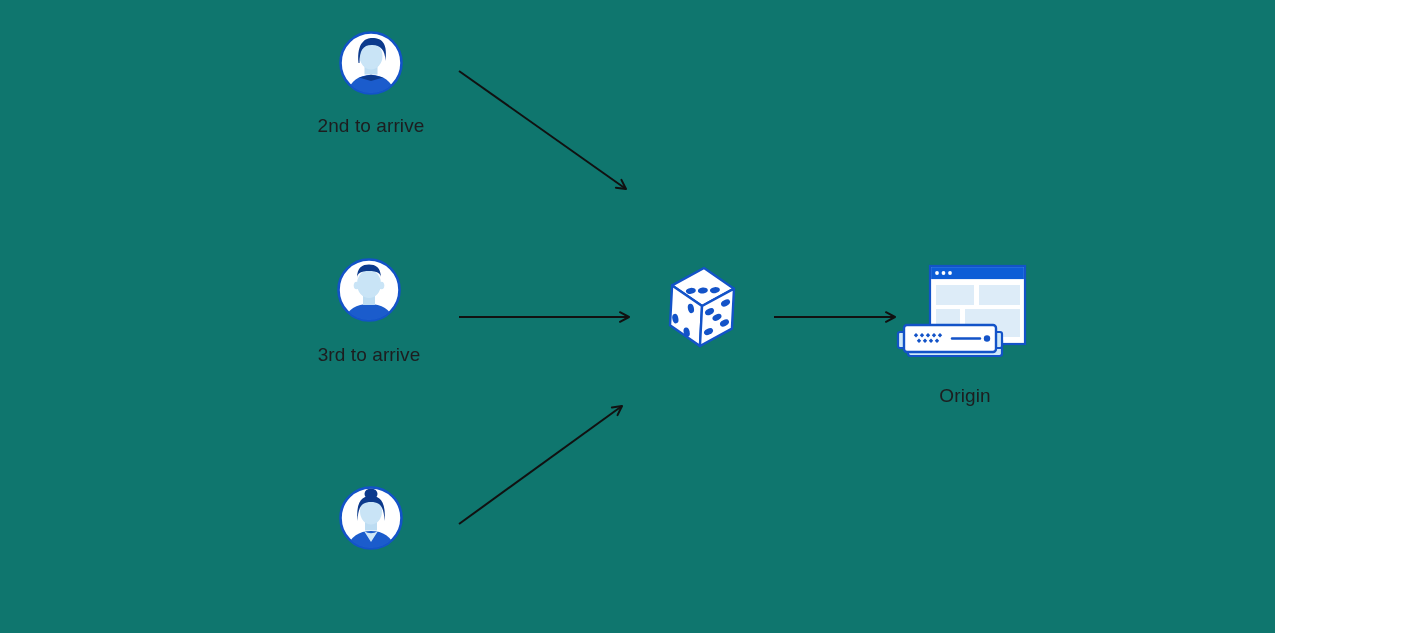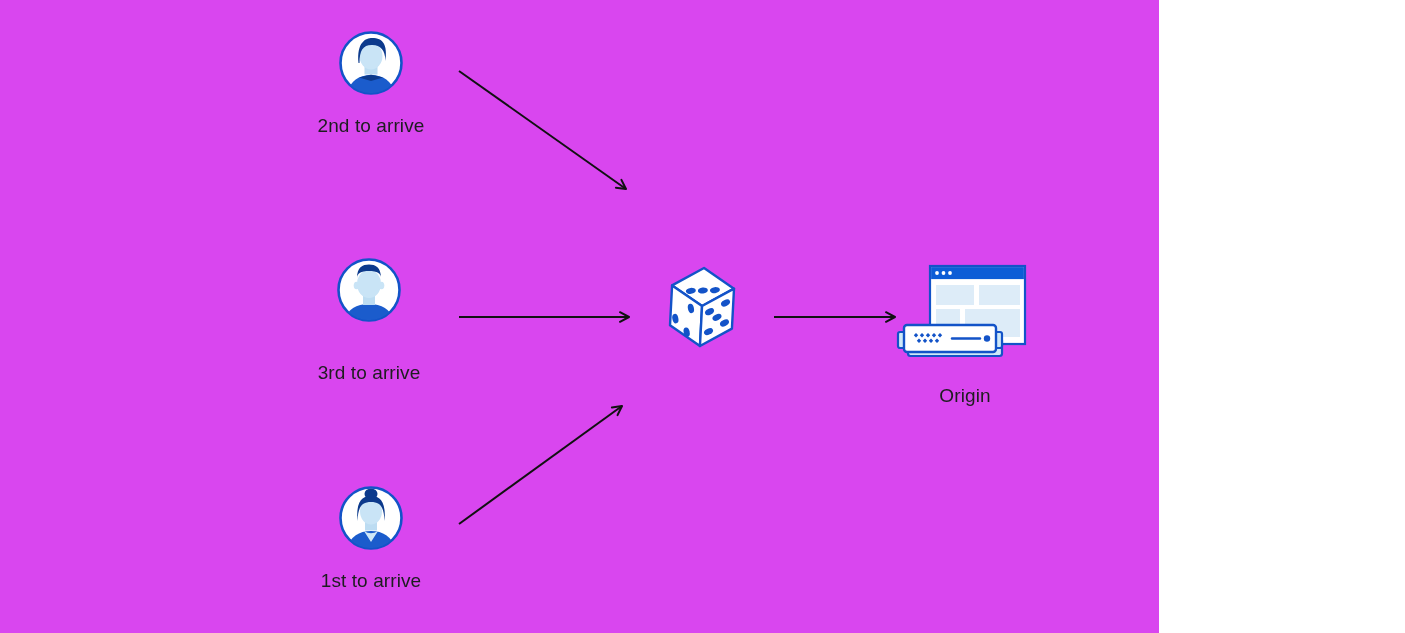--- a/index.html
+++ b/index.html
@@ -3,23 +3,23 @@
 <meta charset="utf-8">
 <style>
   html, body {
     margin: 0;
     padding: 0;
     background: #ffffff;
     font-family: "Liberation Sans", "DejaVu Sans", sans-serif;
   }
   .canvas {
     position: relative;
-    width: 1159px;
+    width: 1275px;
     height: 633px;
-    background: #d946ef;
+    background: #0f766e;
     overflow: hidden;
   }
   .abs { position: absolute; }
   .node-label {
     position: absolute;
     width: 190px;
     text-align: center;
     font-size: 19px;
     color: #1d1d1f;
     letter-spacing: 0.1px;
@@ -83,42 +83,41 @@
         <path d="M33,47 Q12,47 7,66 L59,66 Q54,47 33,47 Z" fill="#1b5ccc"></path>
         <rect x="27" y="36" width="12" height="12" fill="#bcdcf2"></rect>
         <ellipse cx="20.5" cy="28.5" rx="2.8" ry="3.8" fill="#c9e4f6"></ellipse>
         <ellipse cx="45.5" cy="28.5" rx="2.8" ry="3.8" fill="#c9e4f6"></ellipse>
         <ellipse cx="33" cy="27" rx="12" ry="14" fill="#c9e4f6"></ellipse>
         <path d="M21,21.5 C21,10 26.5,7.5 33,7.5 C39.5,7.5 45,10 45,21.5
                  C45,16 41,14 33,14 C25,14 21,16 21,21.5 Z" fill="#0c3a8c"></path>
       </g>
     </svg>
   </div>
-  <div class="node-label" style="left:274px; top:362px;">3rd to arrive</div>
+  <div class="node-label" style="left:274px; top:344px;">3rd to arrive</div>
 
   <div class="abs" style="left:338px; top:485px;">
     <svg width="66" height="66" viewBox="0 0 66 66">
       <defs>
           <clipPath id="clipC">
             <circle cx="33" cy="33" r="30"></circle>
           </clipPath>
         </defs>
       <circle cx="33" cy="33" r="30.5" fill="#ffffff" stroke="#1353c8" stroke-width="2.6"></circle>
       <g clip-path="url(#clipC)">
         <path d="M33,46 Q13,46 8,66 L58,66 Q53,46 33,46 Z" fill="#1b5ccc"></path>
         <path d="M26,46 L33,57 L40,46 Q33,50.5 26,46 Z" fill="#cfe7f7"></path>
         <rect x="27" y="34.5" width="12" height="11" fill="#bcdcf2"></rect>
         <ellipse cx="33" cy="26.5" rx="11" ry="13" fill="#c9e4f6"></ellipse>
         <ellipse cx="33" cy="9" rx="6.5" ry="5.5" fill="#0c3a8c"></ellipse>
         <path d="M19.5,36 C17.5,14 26,11 33,11 C40,11 48.5,14 46.5,36
                  C46,21.5 42,17 33,17 C24,17 20,21.5 19.5,36 Z" fill="#0c3a8c"></path>
       </g>
     </svg>
   </div>
-  <div class="node-label" style="left:276px; top:570px;">1st to arrive</div>
 
   <div class="abs" style="left:666px; top:265px;">
     <svg width="73" height="87" viewBox="0 0 73 87">
       <g transform="rotate(3 36 42)" stroke-linejoin="round">
         <path d="M36,3 L67,22 L36,41 L5,22 Z" fill="#ffffff" stroke="#1353c8" stroke-width="2.4"></path>
         <path d="M5,22 L36,41 L36,81 L5,62 Z" fill="#ffffff" stroke="#1353c8" stroke-width="2.4"></path>
         <path d="M36,41 L67,22 L67,62 L36,81 Z" fill="#ffffff" stroke="#1353c8" stroke-width="2.4"></path>
 
         <ellipse cx="24" cy="26.5" rx="5" ry="3" fill="#1353c8" transform="rotate(-10 24 26.5)"></ellipse>
         <ellipse cx="36" cy="25.5" rx="5" ry="3" fill="#1353c8" transform="rotate(-10 36 25.5)"></ellipse>

